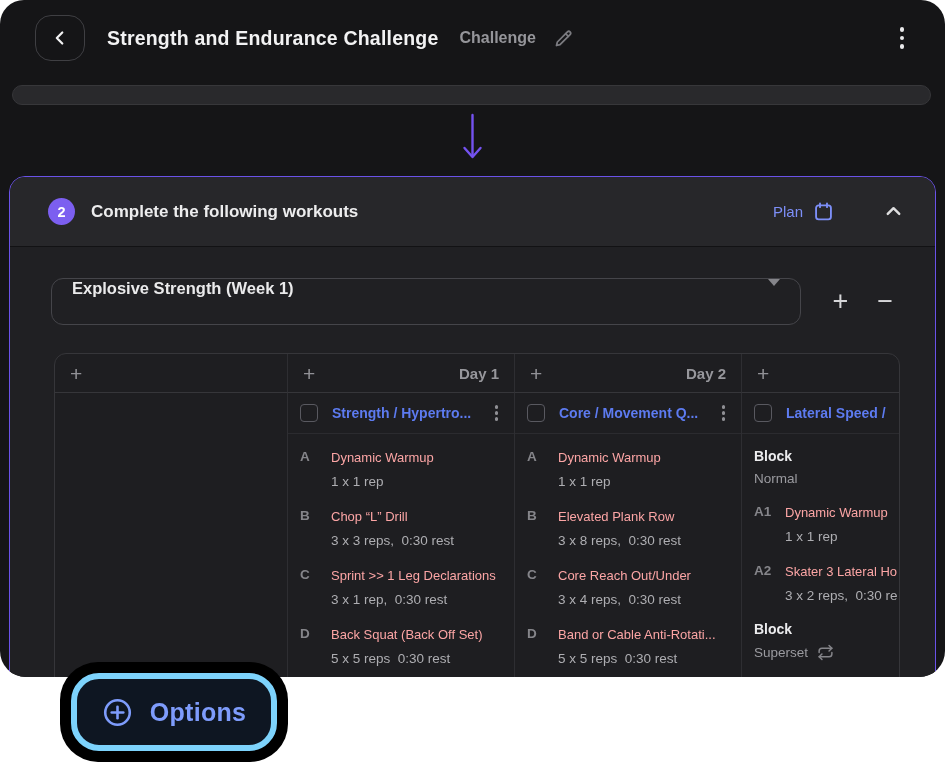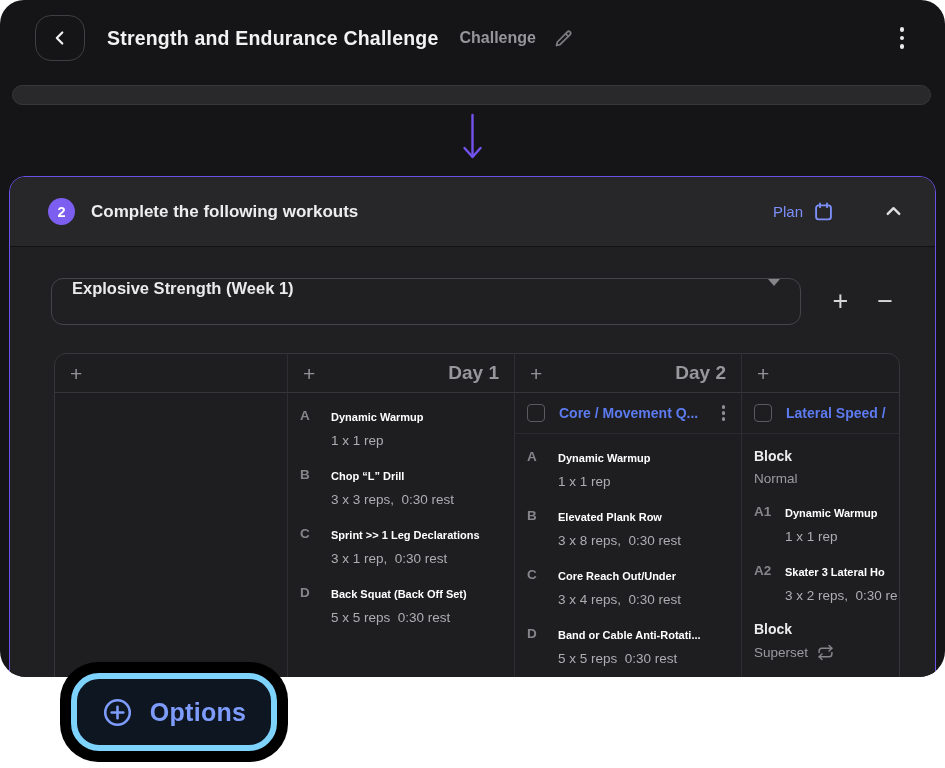--- a/index.html
+++ b/index.html
@@ -49,37 +49,37 @@
   .sel-remove { margin-left: 29px; margin-right: 6px; font-size: 27px; font-weight: 300; color: #d6d6d8; cursor: pointer; line-height: 1; }
 
   
   .board { margin: 28px 0 0 44px; width: 846px; height: 400px; border: 1px solid #36363a;
     border-radius: 12px; overflow: hidden; background: #1e1e21;
     display: grid; grid-template-columns: 233px 227px 227px 157px; grid-template-rows: 39px 1fr; }
   .board-hcell { display: flex; align-items: center; padding: 0 15px;
     border-bottom: 1px solid #36363a; border-right: 1px solid #2e2e32; }
   .board-hcell:nth-child(4) { border-right: none; }
   .hplus { font-size: 21px; font-weight: 400; color: #919196; line-height: 1; cursor: pointer; }
-  .day-label { margin-left: auto; font-size: 19px; font-weight: 600; color: #97979c; }
+  .day-label { margin-left: auto; font-size: 15px; font-weight: 600; color: #97979c; }
   .board-cell { border-right: 1px solid #2e2e32; overflow: hidden; }
   .board-cell:last-child { border-right: none; }
 
   .wcard-head { height: 41px; display: flex; align-items: center; padding: 0 12px;
     border-bottom: 1px solid #2b2b2f; }
   .checkbox { width: 18px; height: 18px; border: 1.5px solid #595960; border-radius: 4px;
     flex: none; cursor: pointer; }
   .wcard-title { margin-left: 14px; font-size: 14px; font-weight: 700; color: #5d7bf0;
     white-space: nowrap; overflow: hidden; cursor: pointer; }
   .wkebab { margin-left: auto; display: flex; flex-direction: column; gap: 2.5px; padding: 2px 4px; cursor: pointer; flex: none; }
   .wkebab i { width: 3.5px; height: 3.5px; border-radius: 50%; background: #8f8f94; }
 
   .ex-list { padding: 14px 6px 8px 12px; }
   .ex-row { display: flex; margin-bottom: 18px; cursor: pointer; }
   .ex-tag { width: 31px; flex: none; font-size: 13.5px; font-weight: 600; color: #85858a; padding-top: 1px; }
-  .ex-name { font-size: 11px; font-weight: 700; color: #ffffff; white-space: pre; }
+  .ex-name { font-size: 13px; font-weight: 400; color: #fca5a5; white-space: pre; }
   .ex-detail { margin-top: 8px; font-size: 13.5px; font-weight: 500; color: #aeaeb2; white-space: pre; }
   .block-group { margin-bottom: 17px; }
   .block-label { font-size: 14px; font-weight: 700; color: #ececee; }
   .block-mode { margin-top: 7px; font-size: 13.5px; font-weight: 500; color: #9b9ba0;
     display: flex; align-items: center; gap: 9px; }
 
   
   .options-ring { position: absolute; left: 60px; top: 662px; width: 228px; height: 100px;
     background: #000; border-radius: 38px; }
   .options-btn { position: absolute; left: 11px; top: 11px; right: 11px; bottom: 11px;
@@ -173,20 +173,29 @@
         <span class="day-label">Day 2</span>
       </div>
       <div class="board-hcell">
         <span class="hplus">+</span>
         <span class="day-label"></span>
       </div>
 
       <div class="board-cell"></div>
 
       <div class="board-cell">
+        <div class="wcard-head">
+          <span class="checkbox"></span>
+          <span class="wcard-title">Strength / Hypertro...</span>
+          <span class="wkebab">
+              <i></i>
+              <i></i>
+              <i></i>
+            </span>
+        </div>
         <div class="ex-list">
           <div class="ex-row">
             <span class="ex-tag">A</span>
             <span><span class="ex-name">Dynamic Warmup</span>
               <div class="ex-detail">1 x 1 rep</div></span>
           </div>
           <div class="ex-row">
             <span class="ex-tag">B</span>
             <span><span class="ex-name">Chop “L” Drill</span>
               <div class="ex-detail">3 x 3 reps,  0:30 rest</div></span>

